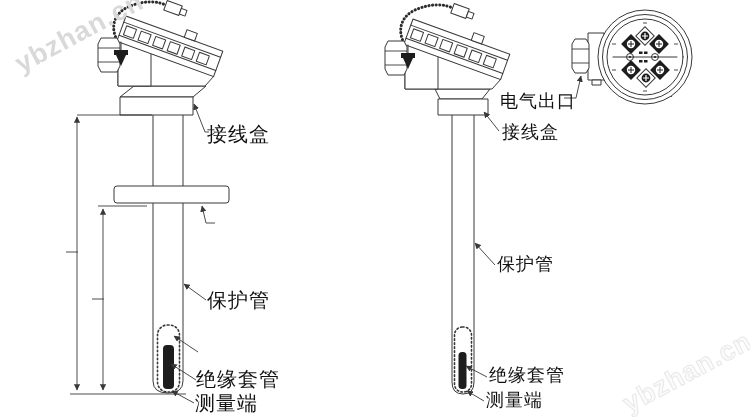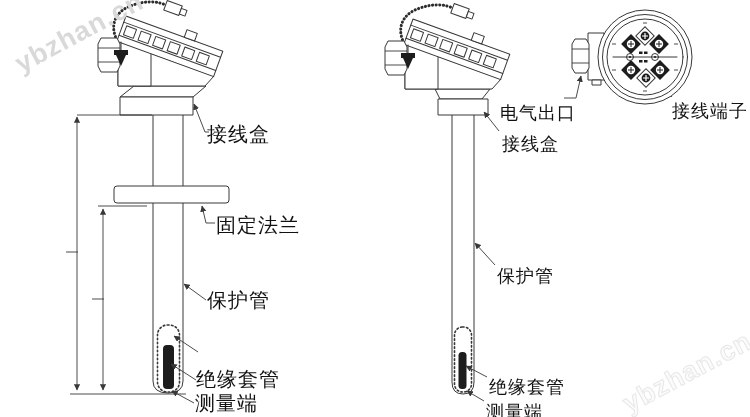--- a/index.html
+++ b/index.html
@@ -14,21 +14,21 @@
   .fd{fill:#1d1d1d;stroke:none;}
   .dash{stroke:#383838;stroke-width:1.6;fill:none;stroke-dasharray:1.6,2.4;stroke-linecap:round;}
   .chain{stroke:#2c2c2c;stroke-width:3;fill:none;stroke-dasharray:0.2,3.4;stroke-linecap:round;}
   .thin{stroke:#383838;stroke-width:.9;fill:none;}
   
   .lbl{
     position:absolute;color:#111;white-space:nowrap;line-height:1.08;
     letter-spacing:1px;user-select:none;
   }
   .l20{font-size:20px;}
-  .r18{font-size:18px;margin-top:12px;}
+  .r18{font-size:18px;}
   
   .wm{
     position:absolute;font-size:27px;font-weight:bold;letter-spacing:1px;
     transform-origin:0 0;white-space:nowrap;pointer-events:none;
   }
   .wm-tl{left:10px;top:52px;transform:rotate(-28deg);color:#d9d9d9;}
   .wm-br{
     left:618px;top:392px;transform:rotate(-28deg);
     color:#fbfbfb;-webkit-text-stroke:1px #e7e7e7;
   }
@@ -185,25 +185,23 @@
         <line class="thin" x1="643" y1="23" x2="647" y2="23"></line>
         <line class="thin" x1="643" y1="91" x2="647" y2="91"></line>
       </g>
     </g>
   </svg>
 
   <div class="wm wm-tl">ybzhan.cn</div>
   <div class="wm wm-br">ybzhan.cn</div>
 
   <div class="lbl l20" style="left:207px;top:124px">接线盒</div>
-  <div class="lbl l20" style="left:216px;top:215px">固定法兰</div>
   <div class="lbl l20" style="left:207px;top:290px">保护管</div>
   <div class="lbl l20" style="left:196px;top:369px">绝缘套管</div>
   <div class="lbl l20" style="left:195px;top:393px">测量端</div>
 
   <div class="lbl r18" style="left:500px;top:92px">电气出口</div>
   <div class="lbl r18" style="left:502px;top:123px">接线盒</div>
   <div class="lbl r18" style="left:497px;top:255px">保护管</div>
   <div class="lbl r18" style="left:489px;top:366px">绝缘套管</div>
   <div class="lbl r18" style="left:486px;top:391px">测量端</div>
-  <div class="lbl r18" style="left:672px;top:90px">接线端子</div>
 
 </div>
 
 </body></html>

